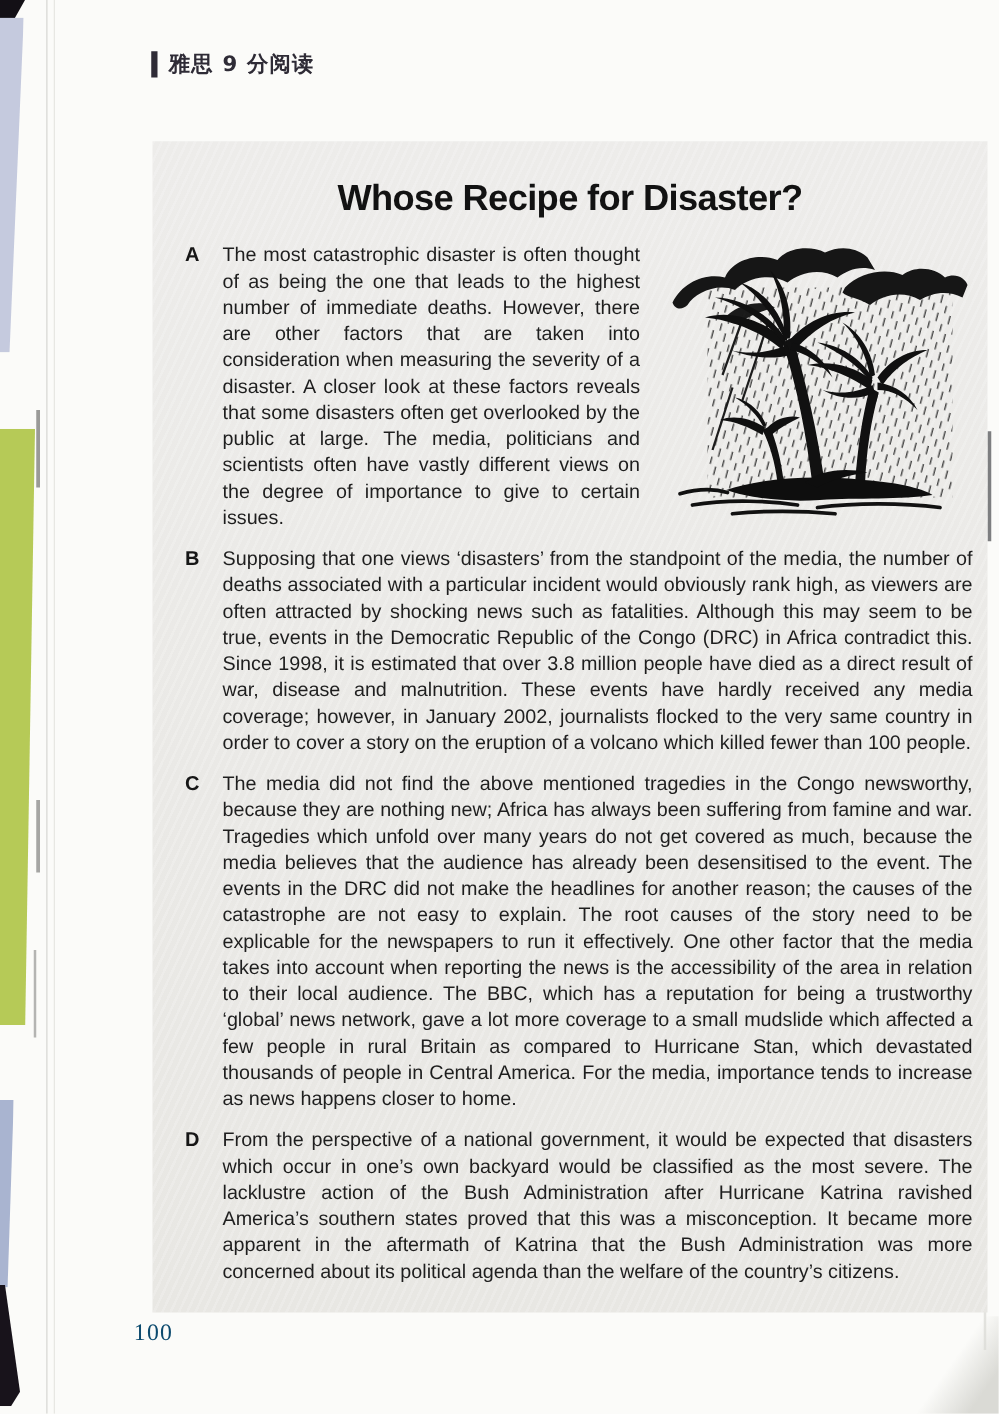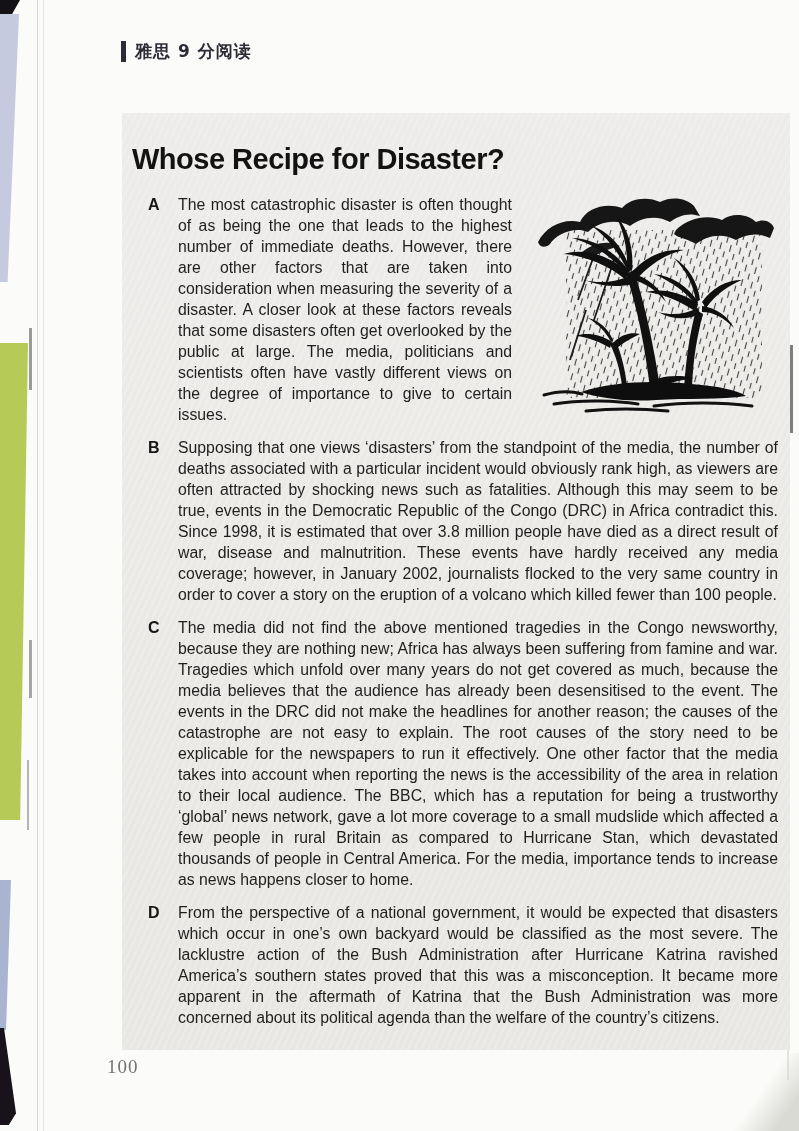--- a/index.html
+++ b/index.html
@@ -36,38 +36,38 @@
     font-family:"DejaVu Sans","Liberation Sans",sans-serif;}
   
   .panel{
     position:absolute;left:122px;top:113px;width:668px;height:937px;
     background:
       repeating-linear-gradient(115deg,rgba(255,255,255,.18) 0 2px,transparent 2px 6px),
       linear-gradient(180deg,#edecea 0%,#eae9e6 55%,#e8e7e3 100%);
     overflow:hidden;
   }
   .article-title{
-    margin:30px 10px 0;
+    margin:30px 10px 0;text-align:center;
     font-size:29px;font-weight:700;color:#121212;letter-spacing:-0.5px;
   }
   .article-body{
     margin:18px 12px 0 26px;
     font-size:15.8px;line-height:21px;text-align:justify;color:#1e1e1e;
   }
   .illustration{
     float:right;width:252px;height:230px;margin:-4px 0 16px 14px;
   }
   .illustration svg{width:100%;height:100%;}
   .para{position:relative;padding-left:30px;margin:0 0 12px 0;}
   .para-label{position:absolute;left:0;top:0;font-weight:700;font-size:16px;color:#161616;}
   
   .page-number{
     position:absolute;left:107px;top:1056px;
     font-family:"Liberation Serif","DejaVu Serif",serif;
-    font-size:19px;color:#737373;letter-spacing:1px;
+    font-size:19px;color:#0c4a6e;letter-spacing:1px;
   }
 </style>
 </head>
 <body>
 
 <div class="edge corner-black"></div>
 <div class="edge strip-blue-top"></div>
 <div class="edge strip-green"></div>
 <div class="edge strip-blue-bottom"></div>
 <div class="edge wedge-dark"></div>

